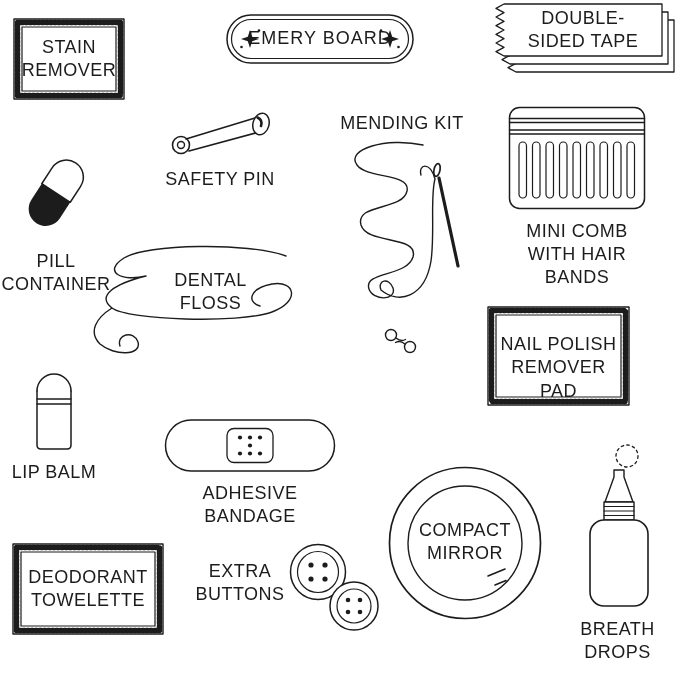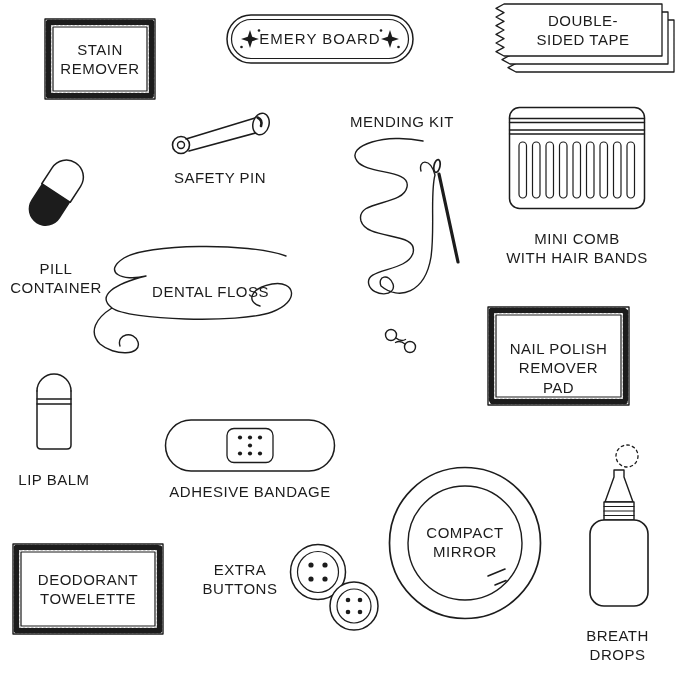--- a/index.html
+++ b/index.html
@@ -1,33 +1,33 @@
 <!DOCTYPE html>
 <html><head>
 <meta charset="utf-8">
 <style>
   html,body{margin:0;padding:0;background:#ffffff;}
   body{font-family:"Liberation Sans",sans-serif;}
   .canvas{position:relative;width:679px;height:683px;background:#ffffff;overflow:hidden;color:#1c1c1c;}
   .item{position:absolute;}
-  .label{font-size:15px;font-weight:500;letter-spacing:.5px;line-height:1.28;text-align:center;
+  .label{font-size:18px;font-weight:500;letter-spacing:.5px;line-height:1.28;text-align:center;
          white-space:pre-line;color:#1c1c1c;}
   .overlay{position:absolute;display:flex;align-items:center;justify-content:center;}
   svg{display:block;margin:0 auto;}
   .s{stroke:#1c1c1c;fill:none;stroke-linecap:round;stroke-linejoin:round;}
   .sf{stroke:#1c1c1c;fill:#ffffff;stroke-linejoin:round;}
   .fl{fill:#1c1c1c;stroke:none;}
-  .mt4{margin-top:4px;} .mt6{margin-top:19px;} .mt8{margin-top:8px;} .mt18{margin-top:14px;}
+  .mt4{margin-top:4px;} .mt6{margin-top:10px;} .mt8{margin-top:8px;} .mt18{margin-top:6px;}
 </style>
 </head>
 <body>
 
 <div class="canvas">
 
-  <div class="item" style="left:44px;top:18px;width:112px;height:82px">
+  <div class="item" style="left:13px;top:18px;width:112px;height:82px">
     <svg width="112" height="82" viewBox="0 0 112 82">
       <rect class="sf" x="1" y="1" width="110" height="80" stroke-width="1.4"></rect>
       <rect class="s" x="4.5" y="4.5" width="103" height="73" stroke-width="5.5" stroke-dasharray="1.3 2.8" stroke-linecap="butt"></rect>
       <rect class="sf" x="9" y="9" width="94" height="64" stroke-width="1.2"></rect>
     </svg>
     <div class="overlay label" style="left:10px;top:10px;width:92px;height:62px">STAIN
 REMOVER</div>
   </div>
 
   <div class="item" style="left:226px;top:14px;width:188px;height:50px">

